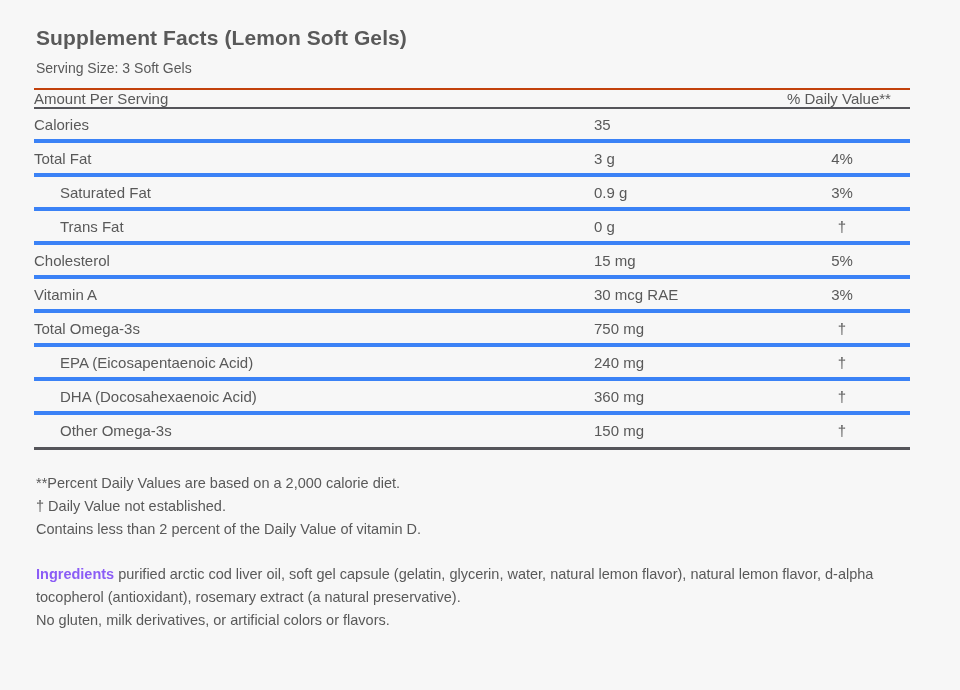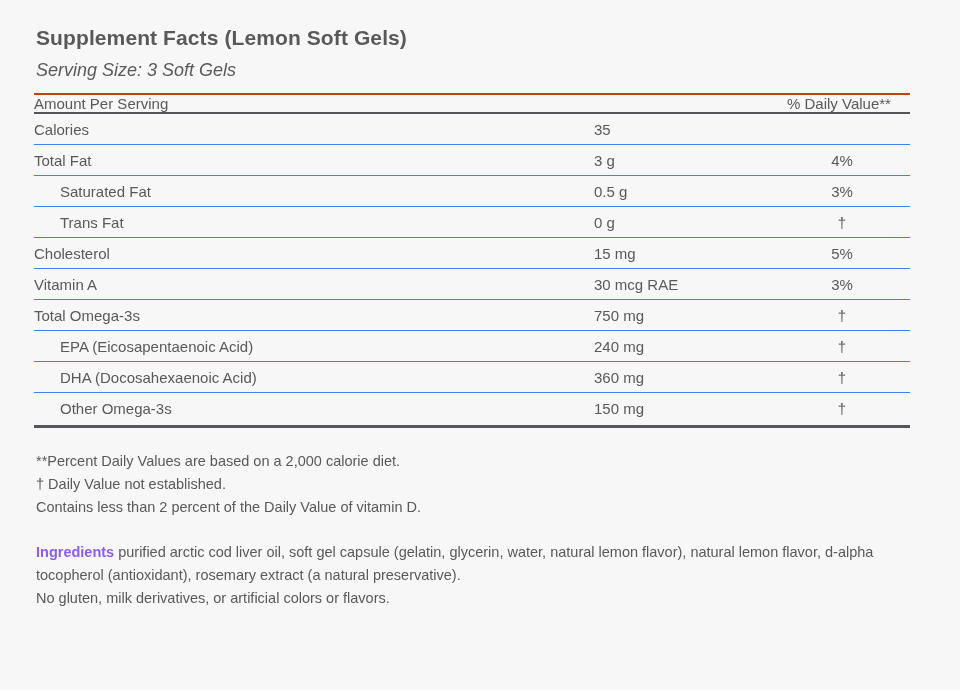--- a/index.html
+++ b/index.html
@@ -21,24 +21,23 @@
     padding: 26px 48px 0 34px;
   }
   .title {
     font-size: 21px;
     font-weight: bold;
     color: #595959;
     letter-spacing: 0.1px;
     margin: 0 0 10px 2px;
   }
   .serving {
-    font-size: 18px;
+    font-size: 14px;
     color: #595959;
     margin: 0 0 12px 2px;
-    font-style: italic;
   }
   table.facts {
     border-collapse: collapse;
     width: 876px;
     table-layout: fixed;
   }
   table.facts th, table.facts td {
     padding: 0;
     font-size: 15px;
     color: #595959;
@@ -53,21 +52,21 @@
     font-weight: bold;
     font-size: 15px;
     padding: 7px 0 8px 0;
     border-top: 2px solid #c2410c;
     border-bottom: 2px solid #55555a;
     text-align: left;
   }
   thead th.dv { text-align: center; padding-right: 6px; }
 
   tbody td {
-    border-bottom: 1px solid #3b82f6;
+    border-bottom: 4px solid #3b82f6;
     height: 30px;
     padding-top: 2px;
   }
   tbody tr:last-child td {
     border-bottom: none;
   }
   td.name { text-align: left; padding-left: 2px; }
   td.name.indent { padding-left: 26px; }
   td.amt  { text-align: left; }
   td.dv   { text-align: center; }
@@ -124,21 +123,21 @@
           <td class="amt">35</td>
           <td class="dv"></td>
         </tr>
         <tr>
           <td class="name">Total Fat</td>
           <td class="amt">3 g</td>
           <td class="dv">4%</td>
         </tr>
         <tr>
           <td class="name indent">Saturated Fat</td>
-          <td class="amt">0.5 g</td>
+          <td class="amt">0.9 g</td>
           <td class="dv">3%</td>
         </tr>
         <tr>
           <td class="name indent">Trans Fat</td>
           <td class="amt">0 g</td>
           <td class="dv dagger">†</td>
         </tr>
         <tr>
           <td class="name">Cholesterol</td>
           <td class="amt">15 mg</td>

